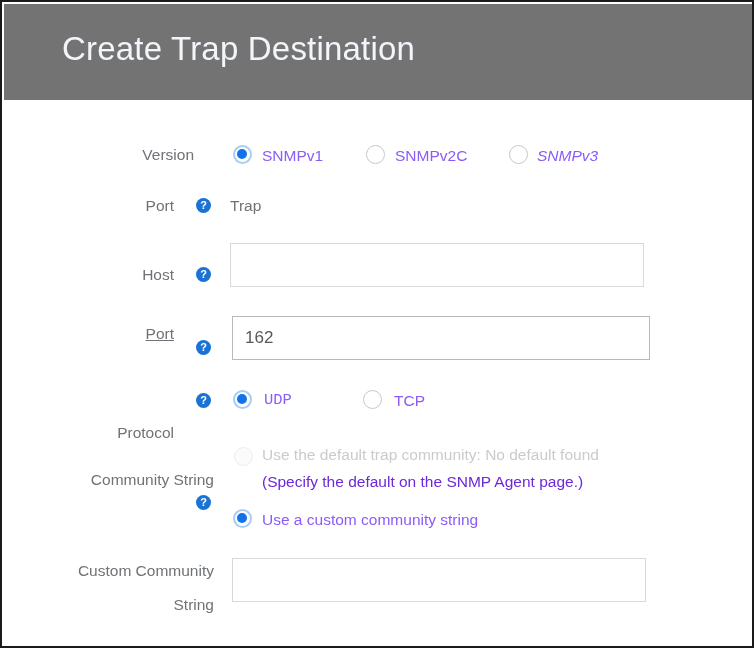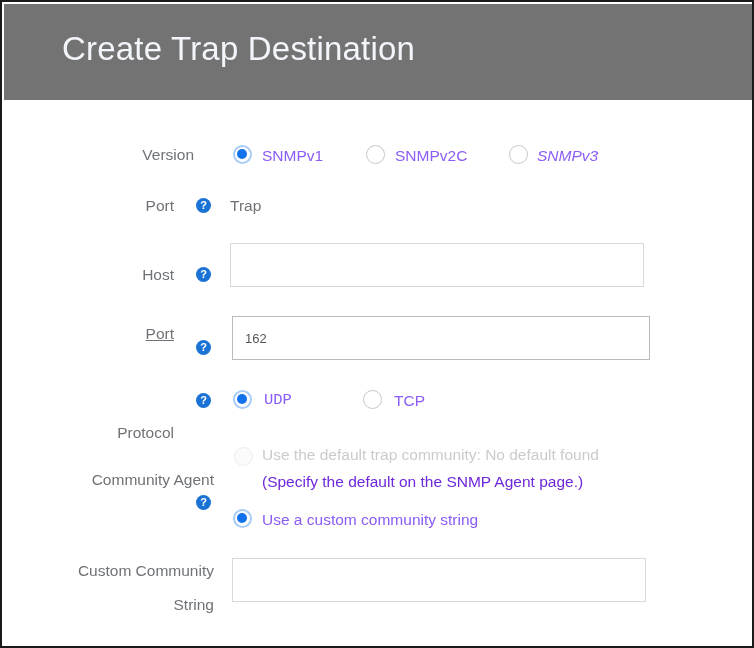--- a/index.html
+++ b/index.html
@@ -129,21 +129,21 @@
   .radio-text.muted-2 {
     color: #6d28d9;
     cursor: default;
   }
   
   .textbox {
     position: absolute;
     box-sizing: border-box;
     background: #ffffff;
     font-family: "Liberation Sans", sans-serif;
-    font-size: 13px;
+    font-size: 17px;
     color: #58585a;
     padding: 0 12px;
     outline: none;
   }
   .textbox.light {
     border: 1.5px solid #d8d9da;
   }
   .textbox.dark {
     border: 1.5px solid #b9babb;
   }
@@ -202,21 +202,21 @@
       <div class="helpicon" style="left:192px; top:3px;">?</div>
 
       <div class="radio on" style="left:229px; top:0px;"></div>
       <div class="radio-text" style="left:260px; top:1px;font-family:Liberation Mono, monospace;">UDP</div>
 
       <div class="radio off" style="left:359px; top:0px;"></div>
       <div class="radio-text" style="left:390px; top:1px;">TCP</div>
     </div>
 
     <div class="row" style="top:345px;">
-      <div class="label" style="left:20px; top:24px; width:190px;">Community Agent</div>
+      <div class="label" style="left:20px; top:24px; width:190px;">Community String</div>
       <div class="helpicon" style="left:192px; top:50px;">?</div>
 
       <div class="radio disabled" style="left:230px; top:2px;"></div>
       <div class="radio-text muted" style="left:258px; top:0px;">Use the default trap community: No default found</div>
       <div class="radio-text muted-2" style="left:258px; top:27px;">(Specify the default on the SNMP Agent page.)</div>
 
       <div class="radio on" style="left:229px; top:64px;"></div>
       <div class="radio-text" style="left:258px; top:65px;text-align:right;">Use a custom community string</div>
     </div>
 

